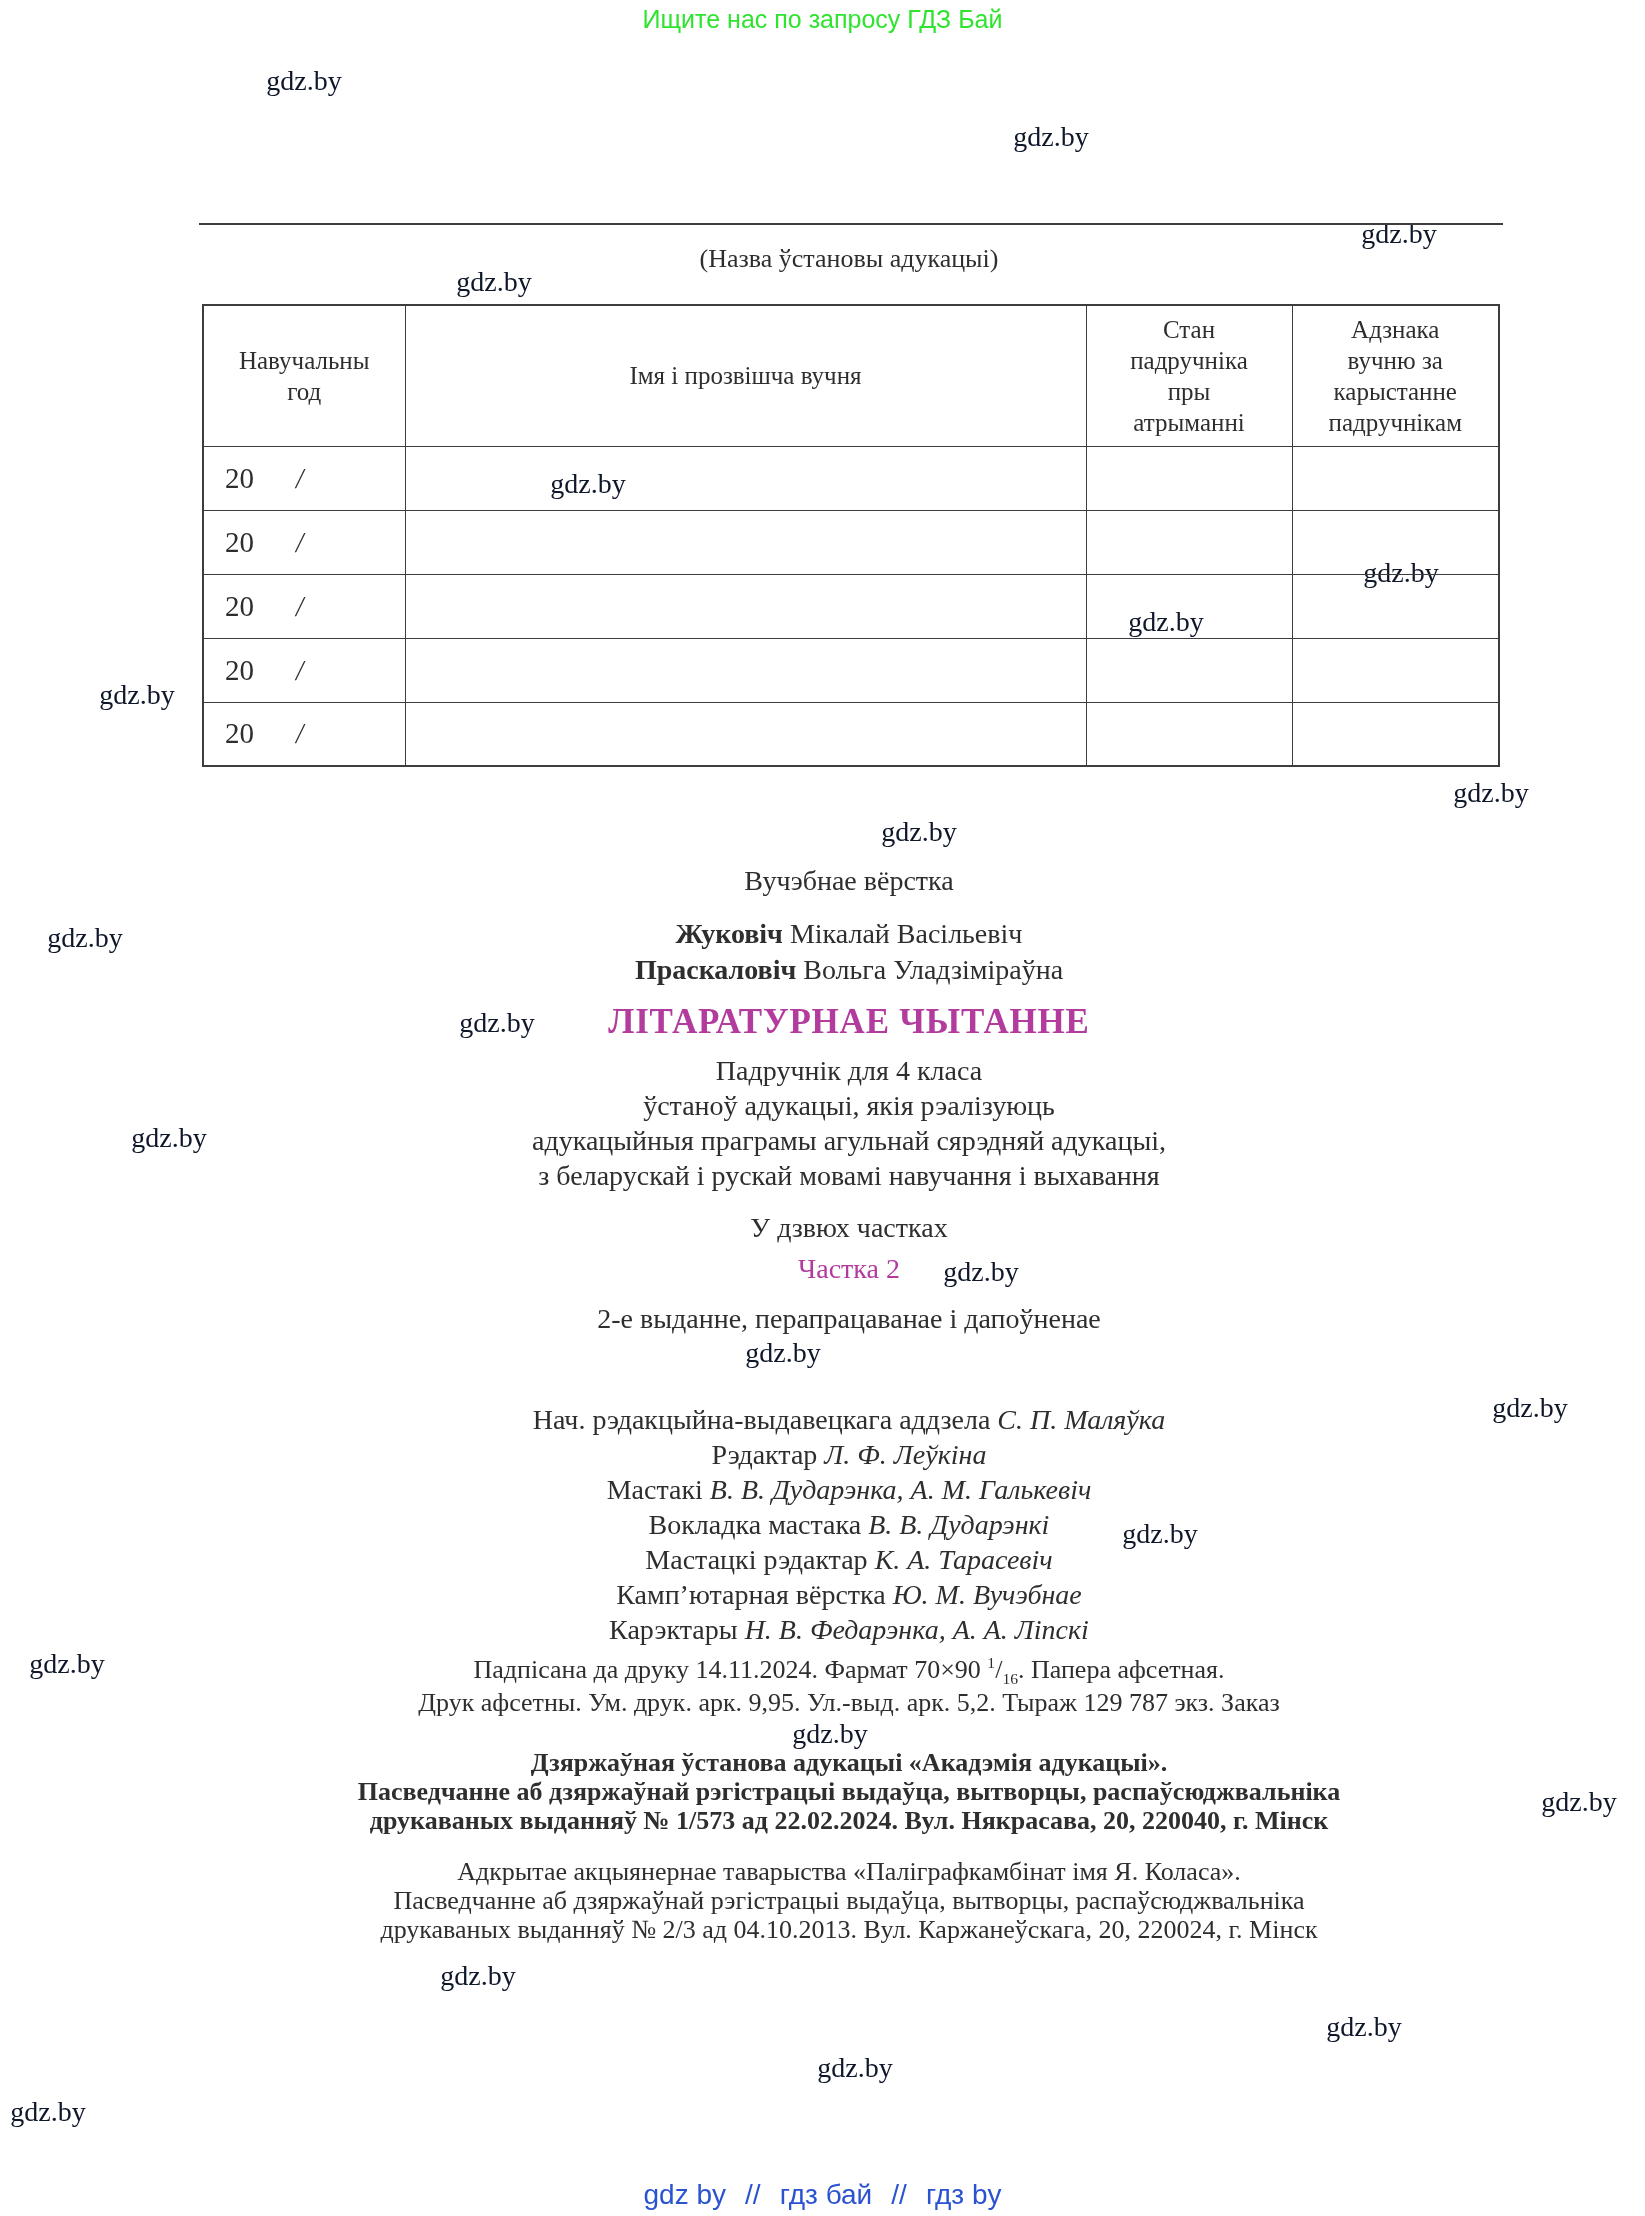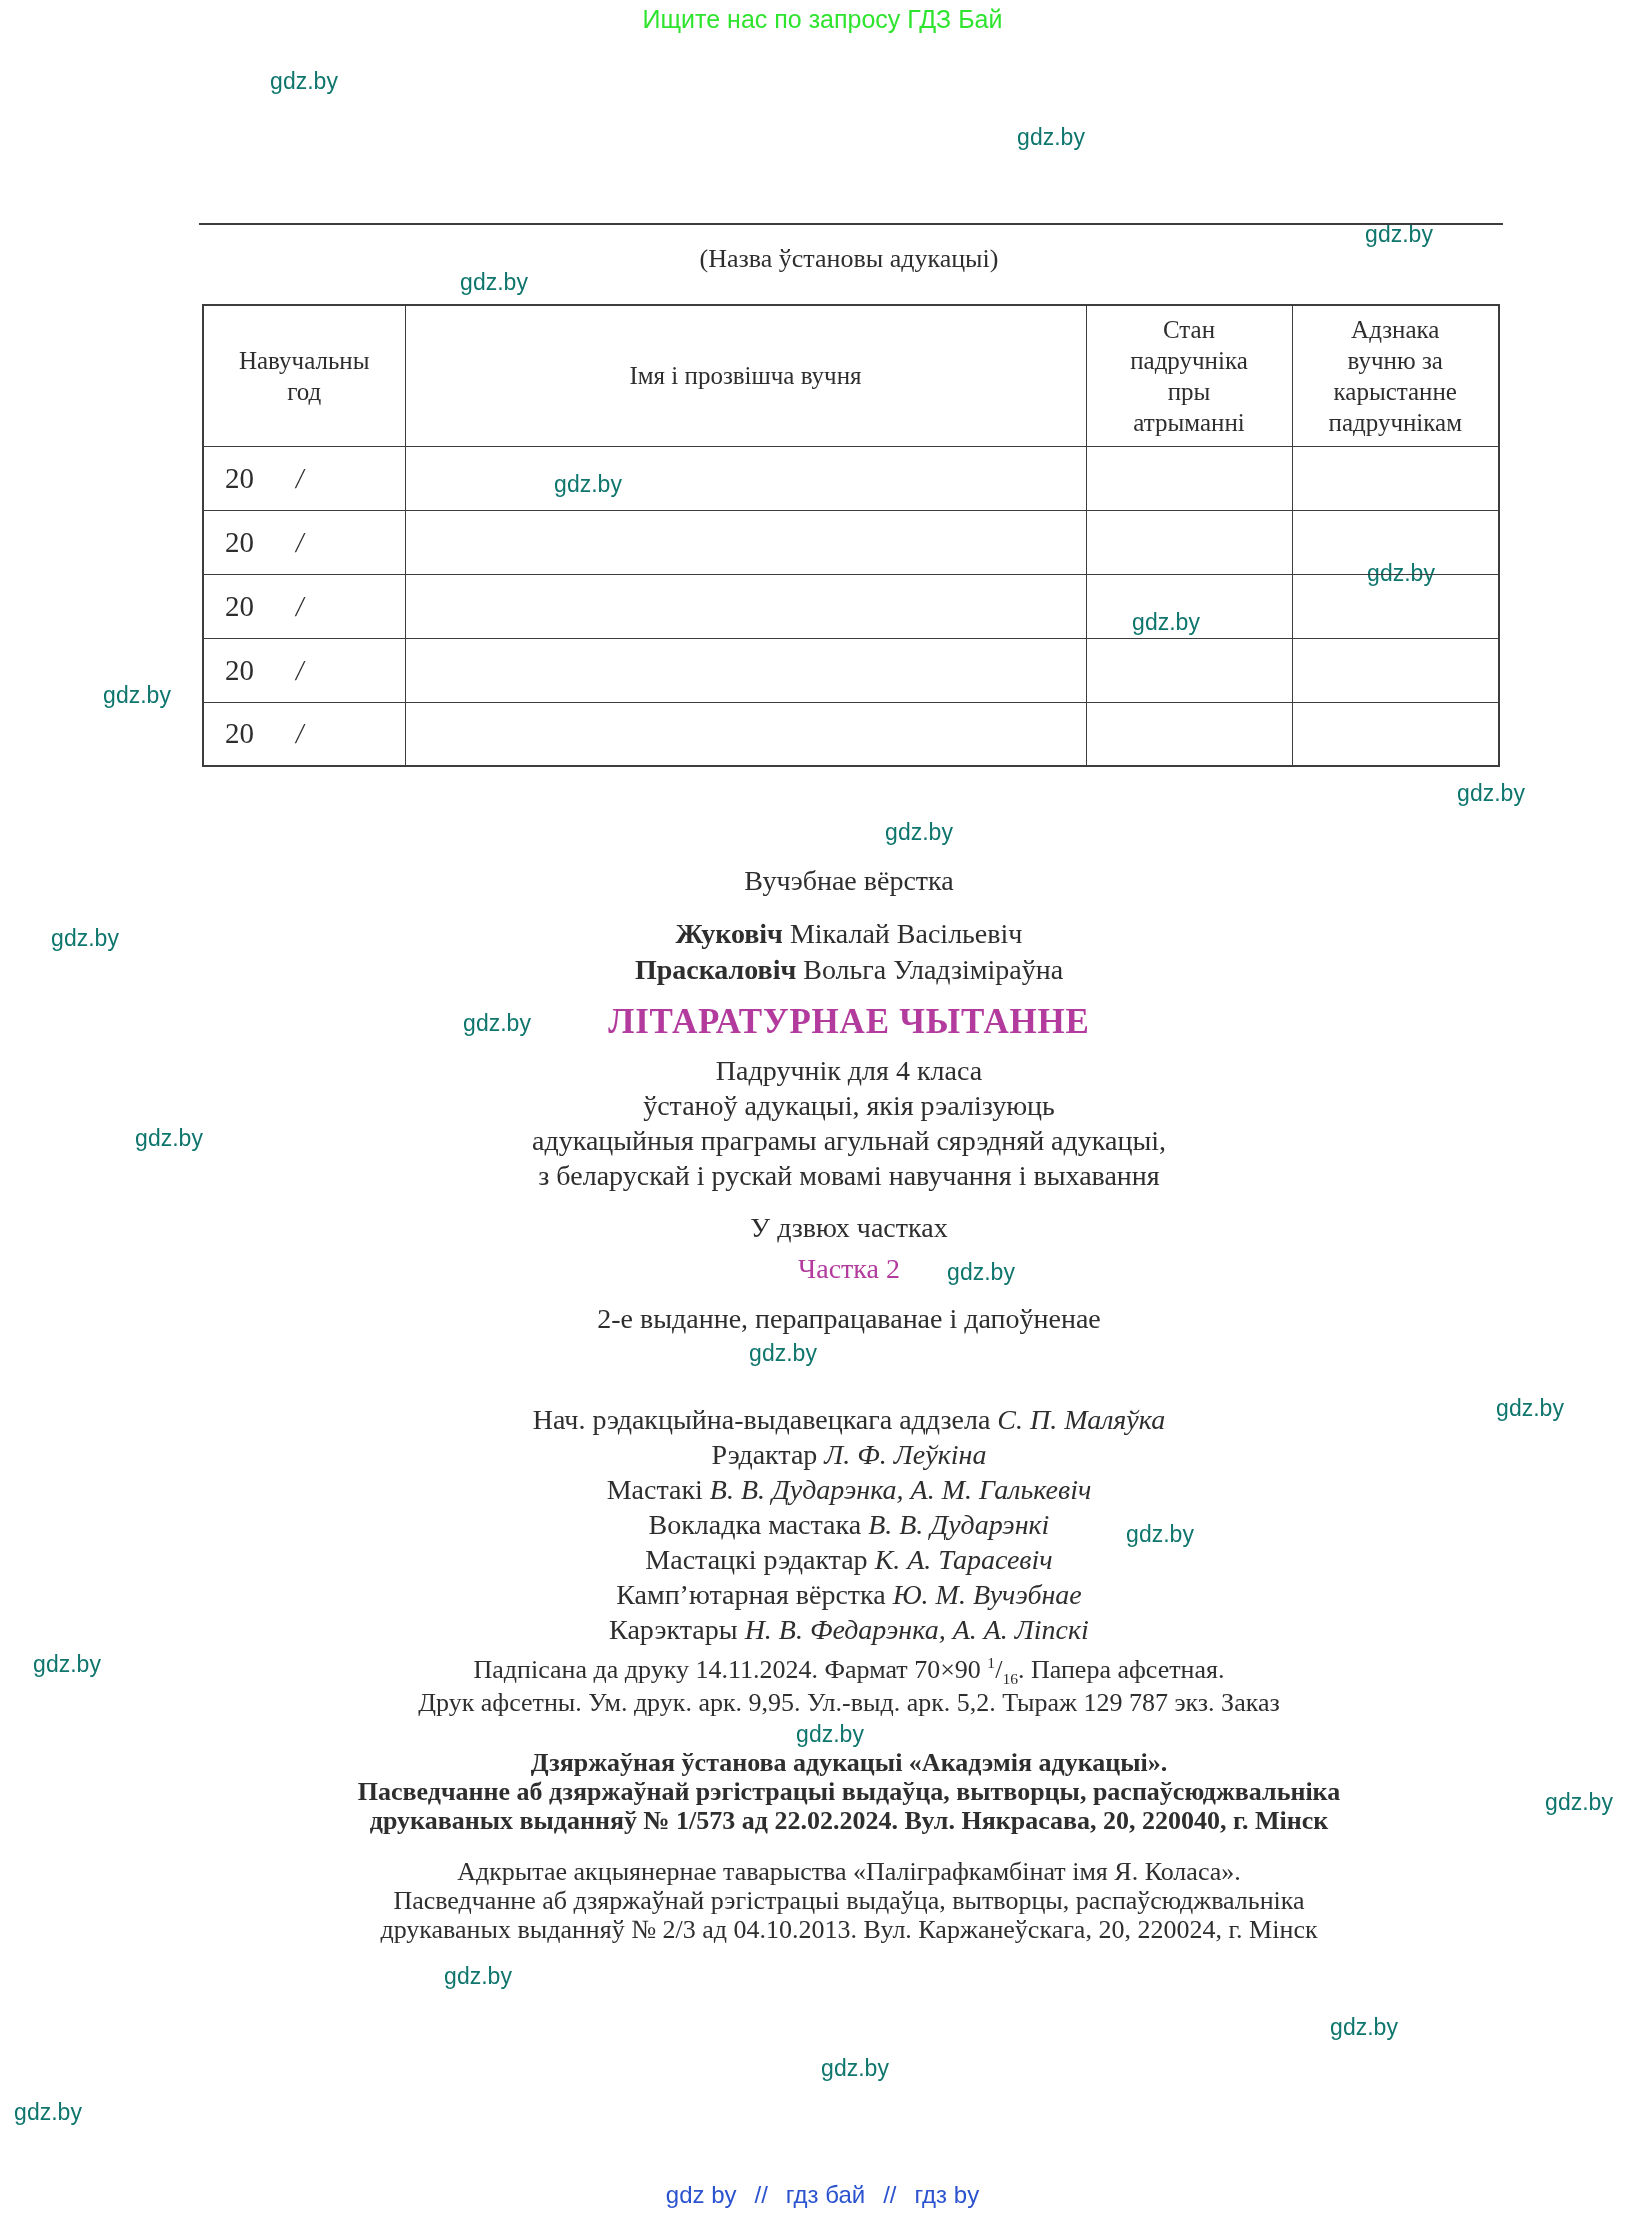--- a/index.html
+++ b/index.html
@@ -10,22 +10,22 @@
   }
   
   .promo{
     position:absolute;top:4.8px;left:0;width:100%;text-align:center;
     font-family:"Liberation Sans","DejaVu Sans",sans-serif;
     font-size:25px;line-height:29px;color:#2ee42e;
   }
   
   .wm{
     position:absolute;transform:translate(-50%,-50%);
-    font-family:Liberation Sans, sans-serif;
-    font-size:23px;color:#0f766e;white-space:nowrap;
+    font-family:Liberation Serif, serif;
+    font-size:28px;color:#0f172a;white-space:nowrap;
   }
   
   .rule{position:absolute;left:199px;top:223px;width:1304px;height:2.4px;background:#3d3d3d;}
   .center-line{
     position:absolute;left:199px;width:1300px;text-align:center;
   }
   .fs32{font-size:26px;line-height:29px;}
   .fs35{font-size:28px;line-height:35px;}
   
   .reg-table{
@@ -46,21 +46,21 @@
   .magenta{color:#b23b9d;}
   .credit-names{font-style:italic;}
   .prn{font-size:26px;line-height:33px;}
   .prn36{font-size:26px;line-height:29px;}
   sup.fr{font-size:60%;vertical-align:super;line-height:0;}
   sub.fr{font-size:60%;vertical-align:sub;line-height:0;}
   
   .footer{
     position:absolute;top:2179px;left:0;width:100%;text-align:center;
     font-family:"Liberation Sans","DejaVu Sans",sans-serif;
-    font-size:24px;line-height:31px;color:#2b53cf;
+    font-size:28px;line-height:31px;color:#2b53cf;
   }
   .footer .lnk{color:#2b53cf;cursor:pointer;}
   .footer .sep{margin:0 11.3px;}
 </style>
 </head>
 <body>
 
 <div class="promo">Ищите нас по запросу ГДЗ Бай</div>
 
 <div class="wm" style="left:304px;top:81px;">gdz.by</div>

